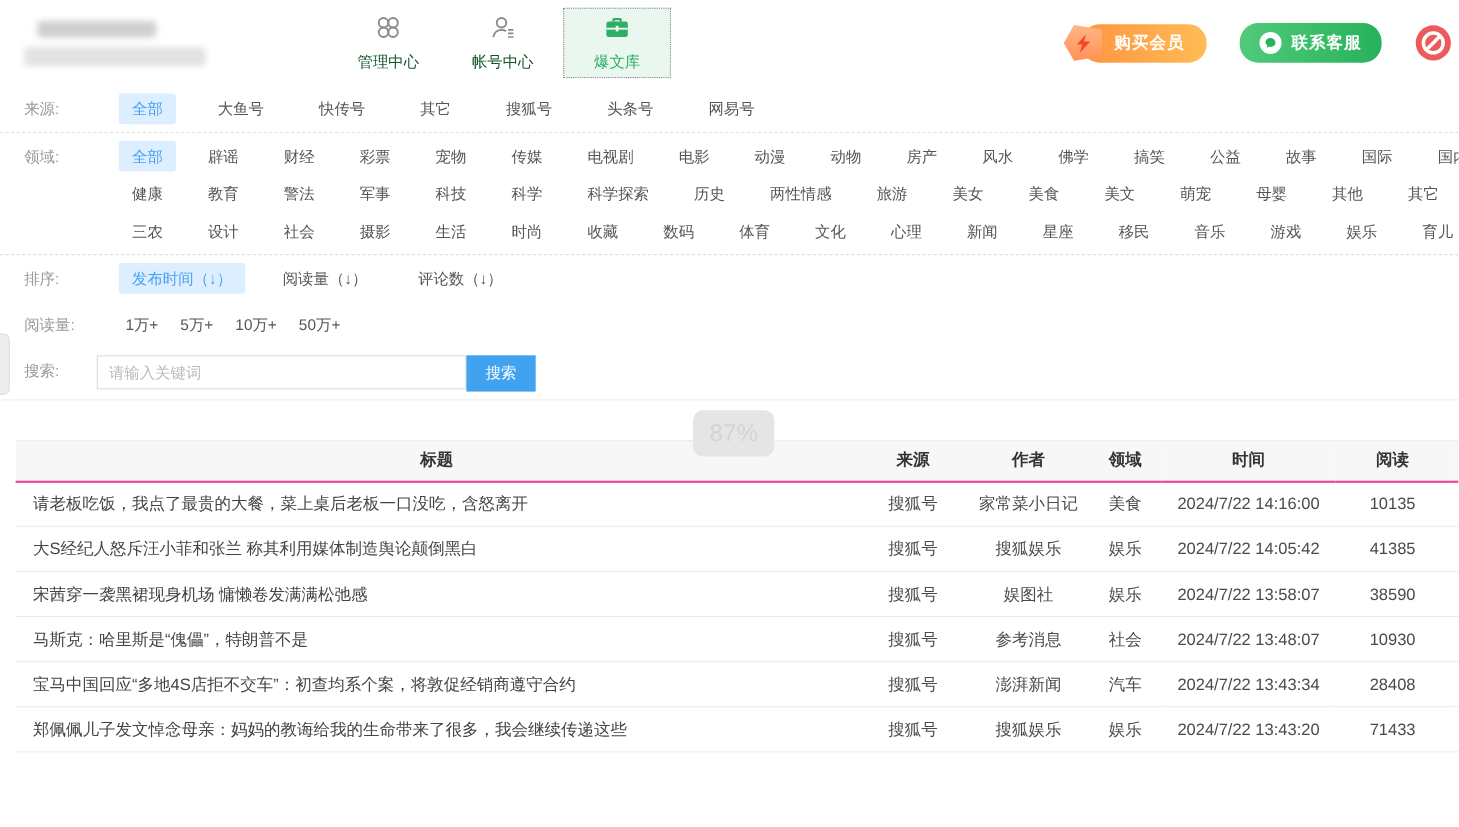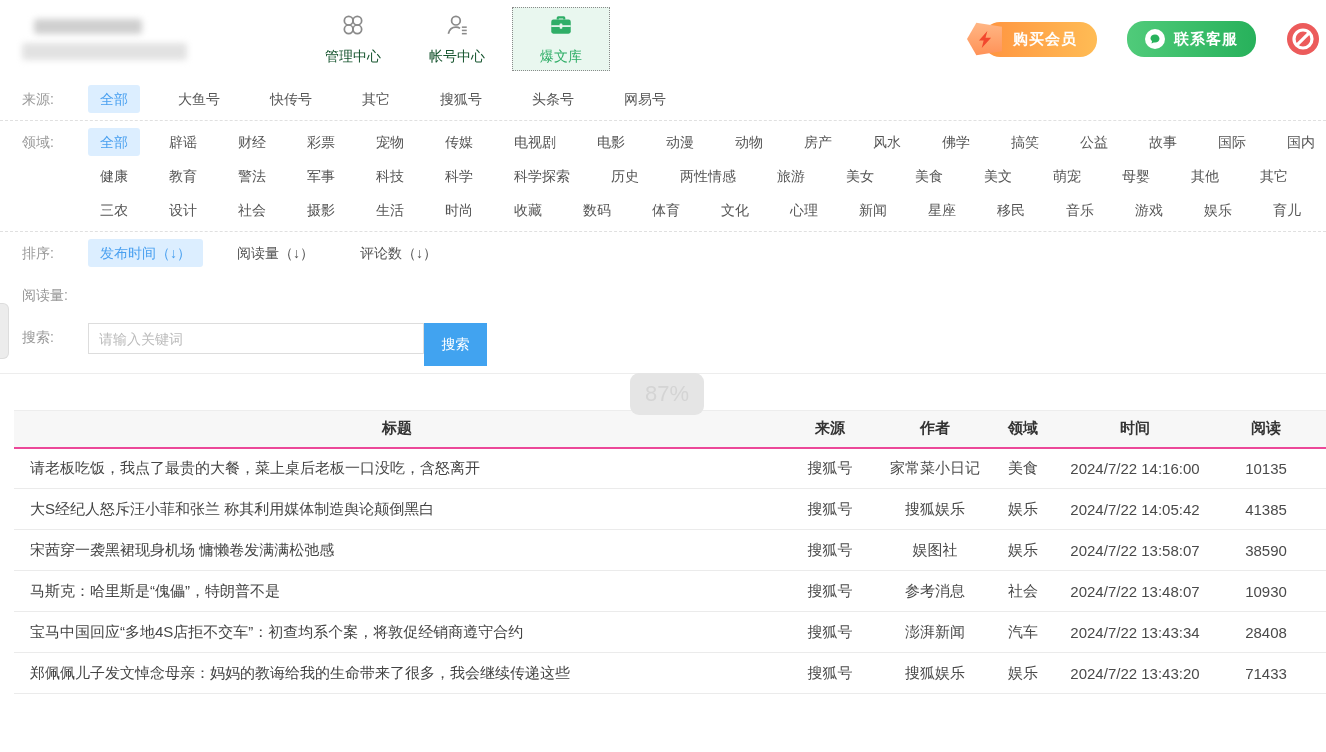--- a/index.html
+++ b/index.html
@@ -37,31 +37,31 @@
   
   .green-bar { height:34px; background:#e4f2e9; display:flex; align-items:center; gap:10px; padding:0 8px; }
   .tool-btn { background:#fff; border:1px solid #d4d4d4; border-radius:3px; padding:3px 13px;
     font-size:14px; color:#333; cursor:pointer; font-family:inherit; }
 
   
   .filters { border-bottom:1px solid #ededed; }
   .frow { display:flex; align-items:flex-start; padding:7px 10px 7px 22px; }
   .frow.dashed { border-bottom:1px dashed #e0e0e0; }
   .flabel { flex:none; width:66px; color:#999; font-size:14px; line-height:28px; }
-  .chips { display:flex; flex-wrap:nowrap; align-items:flex-start; }
+  .chips { display:flex; flex-wrap:nowrap; align-items:flex-start;margin-left:20px; }
   .gap26 { gap:26px; } .gap22 { gap:22px; } .gap8 { gap:8px; } .gap17 { gap:17px; }
   .chip { padding:4px 12px; font-size:14px; color:#555; line-height:20px; border-radius:3px;
     white-space:nowrap; cursor:pointer; }
   .chip.sel { background:#dceeff; color:#4aa0f0; }
   .domain-rows { display:flex; flex-direction:column; gap:6px; }
   .chips .chip.tight { padding:4px 6px; }
   .search-input { width:336px; height:31px; border:1px solid #ddd; border-radius:0;
     padding:0 10px; font-size:14px; color:#333; outline:none; font-family:inherit; }
   .search-input::placeholder { color:#bbb; }
-  .search-btn { width:63px; height:43px; border:none; background:#41a3f0; color:#fff;
+  .search-btn { width:63px; height:33px; border:none; background:#41a3f0; color:#fff;
     font-size:14px; cursor:pointer; font-family:inherit; }
 
   
   .zoom-overlay { position:absolute; left:630px; top:373px; width:74px; height:42px;
     background:#e5e5e5; border-radius:9px; display:flex; align-items:center; justify-content:center;
     color:#d4d4d4; font-size:22px; z-index:5; }
   .left-handle { position:absolute; left:0; top:303px; width:9px; height:56px;
     background:#ececec; border:1px solid #ddd; border-left:none; border-radius:0 6px 6px 0; cursor:pointer; }
 
   
@@ -238,20 +238,27 @@
       <span class="flabel">排序:</span>
       <div class="chips gap22">
 
       <span class="chip sel">发布时间（↓）</span>
           <span class="chip">阅读量（↓）</span>
           <span class="chip">评论数（↓）</span>
         </div>
     </div>
     <div class="frow">
       <span class="flabel">阅读量:</span>
+      <div class="chips gap8">
+
+      <span class="chip tight">1万+</span>
+          <span class="chip tight">5万+</span>
+          <span class="chip tight">10万+</span>
+          <span class="chip tight">50万+</span>
+        </div>
     </div>
     <div class="frow">
       <span class="flabel">搜索:</span>
       <input class="search-input" type="text" placeholder="请输入关键词" style="">
       <button class="search-btn">搜索</button>
     </div>
   </div>
 
   <div class="zoom-overlay">87%</div>
 

